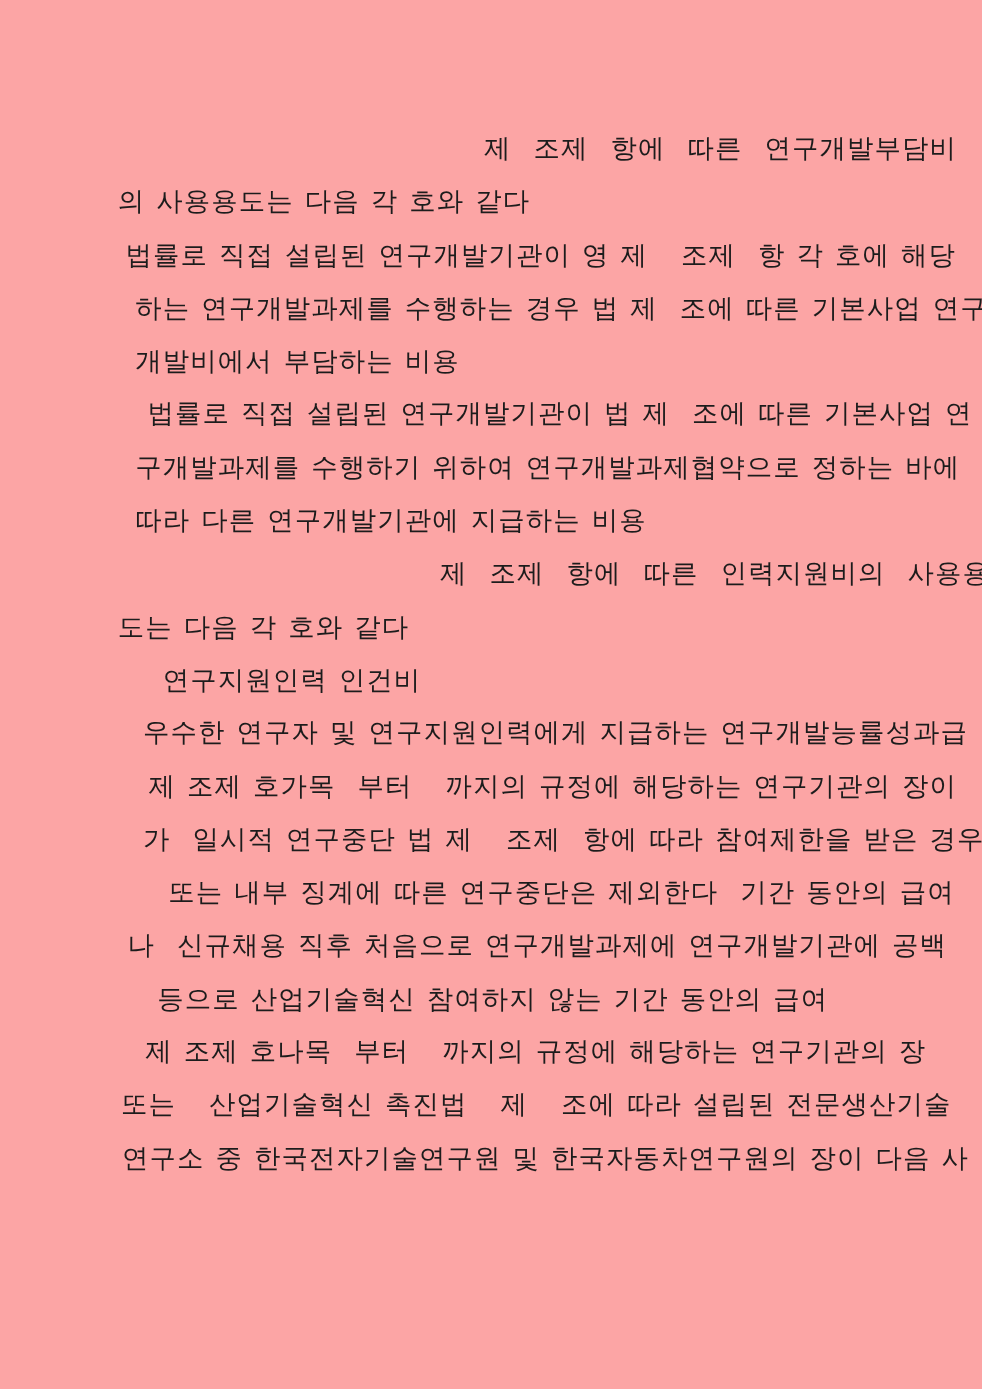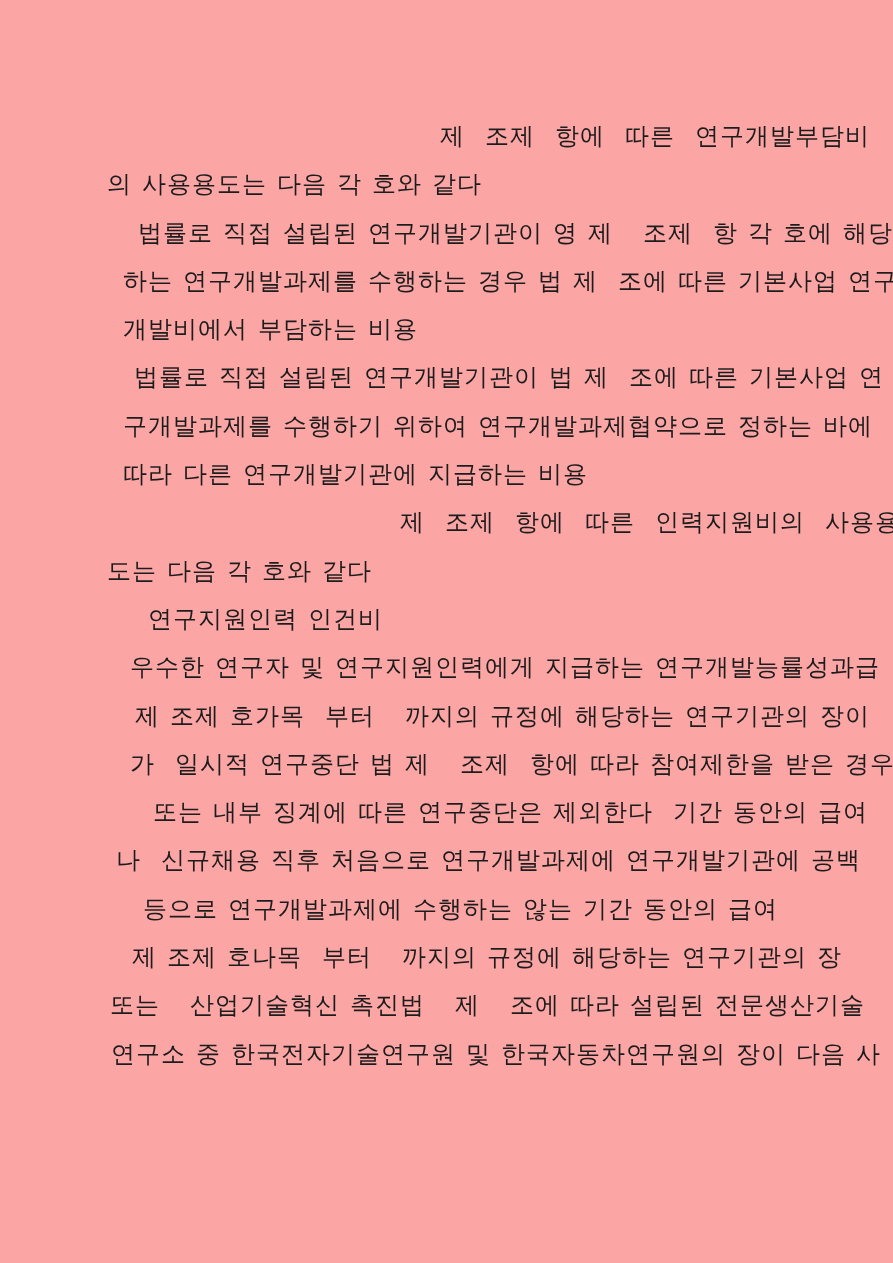--- a/index.html
+++ b/index.html
@@ -28,21 +28,21 @@
     font-size: 24px;
     color: #1c1c1c;
     letter-spacing: 1px;
     word-spacing: 3px;
     white-space: pre;
     overflow: visible;
   }
   
   .l1  { padding-left: 440px; }
   .l2  { padding-left: 107px; }
-  .l3  { padding-left: 114px; text-align: right; }
+  .l3  { padding-left: 114px; }
   .l4  { padding-left: 123px; }
   .l5  { padding-left: 123px; }
   .l6  { padding-left: 134px; }
   .l7  { padding-left: 123px; }
   .l8  { padding-left: 123px; }
   .l9  { padding-left: 400px; }
   .l10 { padding-left: 107px; }
   .l11 { padding-left: 148px; }
   .l12 { padding-left: 130px; }
   .l13 { padding-left: 135px; }
@@ -69,18 +69,18 @@
     <div class="tline l7">구개발과제를 수행하기 위하여 연구개발과제협약으로 정하는 바에</div>
     <div class="tline l8">따라 다른 연구개발기관에 지급하는 비용</div>
     <div class="tline l9">제  조제  항에  따른  인력지원비의  사용용</div>
     <div class="tline l10">도는 다음 각 호와 같다</div>
     <div class="tline l11">연구지원인력 인건비</div>
     <div class="tline l12">우수한 연구자 및 연구지원인력에게 지급하는 연구개발능률성과급</div>
     <div class="tline l13">제 조제 호가목  부터   까지의 규정에 해당하는 연구기관의 장이</div>
     <div class="tline l15">가  일시적 연구중단 법 제   조제  항에 따라 참여제한을 받은 경우</div>
     <div class="tline l16">또는 내부 징계에 따른 연구중단은 제외한다  기간 동안의 급여</div>
     <div class="tline l17">나  신규채용 직후 처음으로 연구개발과제에 연구개발기관에 공백</div>
-    <div class="tline l18">등으로 연구개발과제에 수행하는 않는 기간 동안의 급여</div>
+    <div class="tline l18">등으로 산업기술혁신 참여하지 않는 기간 동안의 급여</div>
     <div class="tline l19">제 조제 호나목  부터   까지의 규정에 해당하는 연구기관의 장</div>
     <div class="tline l20">또는   산업기술혁신 촉진법   제   조에 따라 설립된 전문생산기술</div>
     <div class="tline l21">연구소 중 한국전자기술연구원 및 한국자동차연구원의 장이 다음 사</div>
   </div>
 </div>
 
 </body></html>

